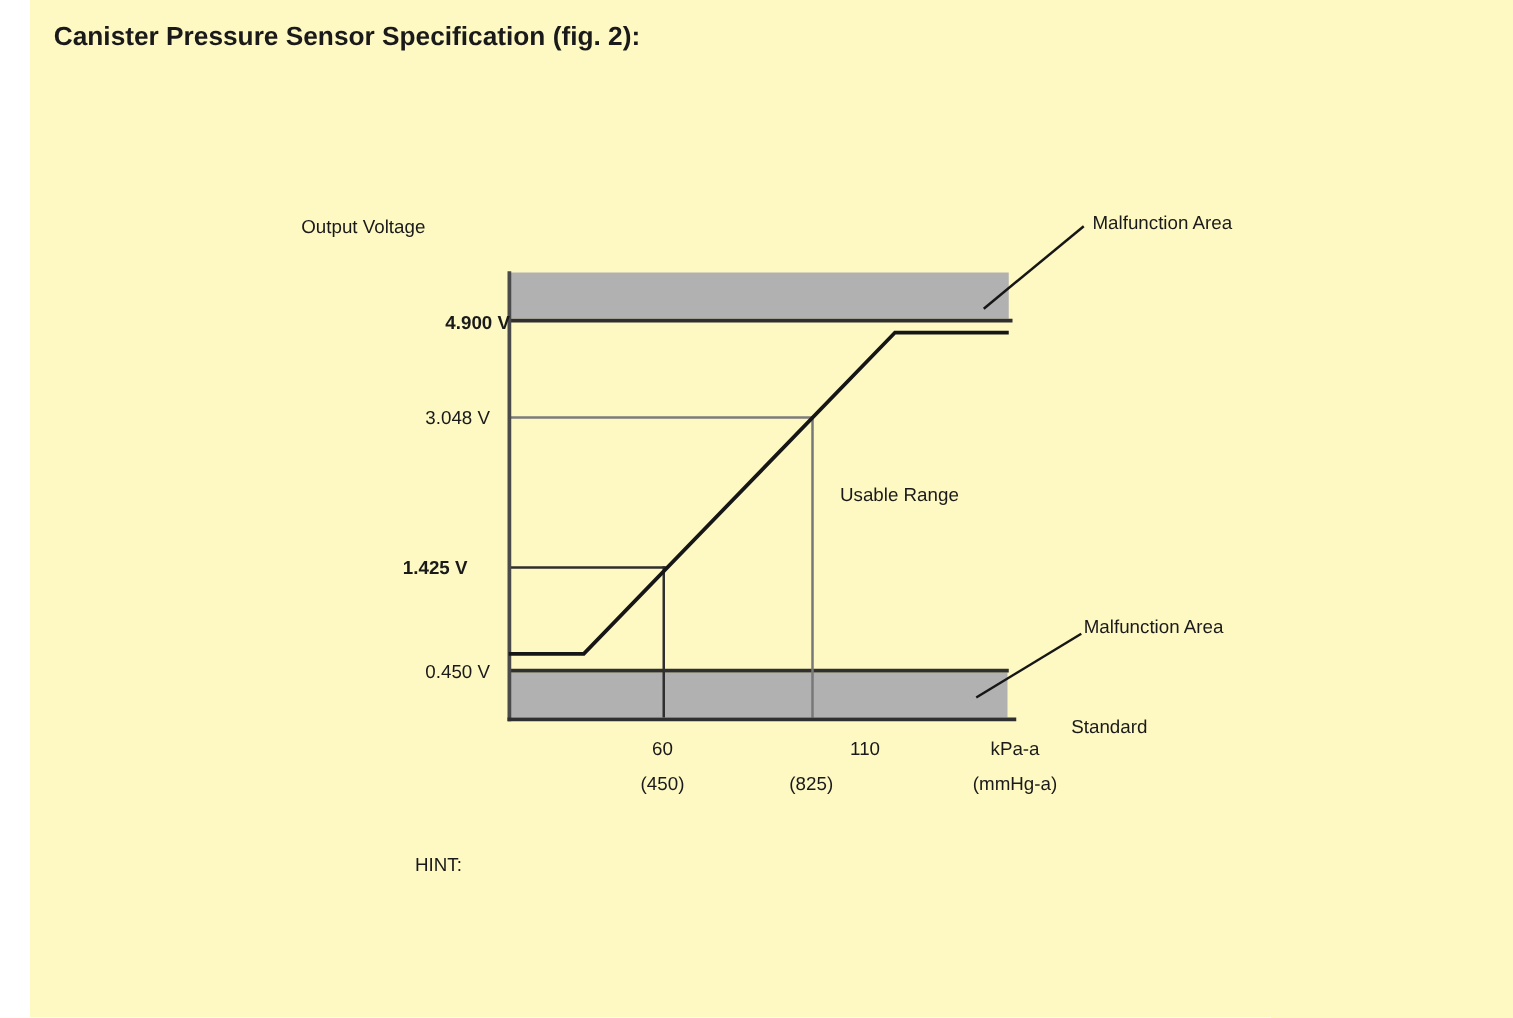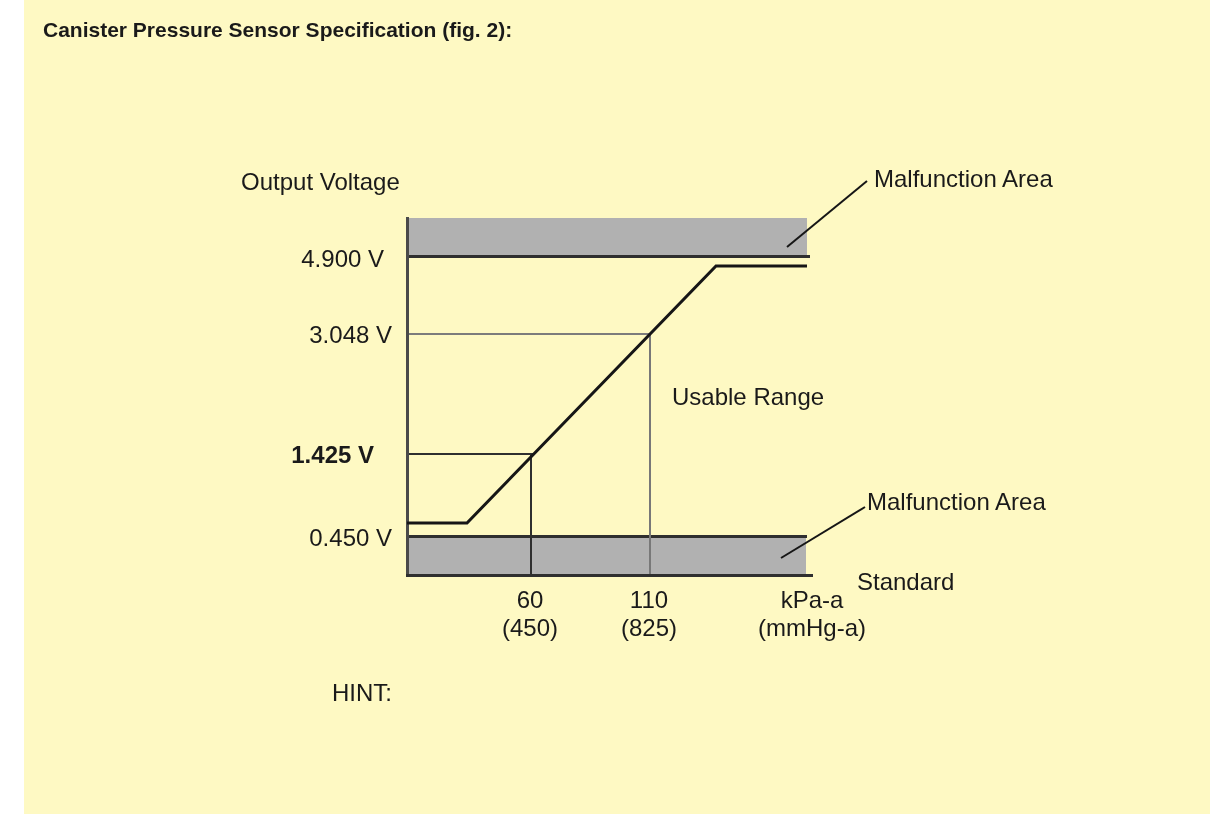--- a/index.html
+++ b/index.html
@@ -1,20 +1,20 @@
 <!DOCTYPE html>
 <html><head>
 <meta charset="utf-8">
 <style>
   html,body{margin:0;padding:0;background:#ffffff;}
   .canvas{
     position:relative;width:1210px;height:814px;background:#fef9c3;
     font-family:"Liberation Sans",sans-serif;color:#1a1a1a;overflow:hidden;margin-left:24px;
   }
-  .lbl{position:absolute;font-size:24px;line-height:24px;white-space:nowrap;}
+  .lbl{position:absolute;font-size:15px;line-height:24px;white-space:nowrap;}
   .lbl-c{text-align:center;width:110px;}
   .lbl-r{text-align:right;width:110px;}
   .title{position:absolute;left:19px;top:17px;font-size:21px;line-height:26px;font-weight:bold;white-space:nowrap;}
   .band{position:absolute;background:#b1b1b1;}
   .hline-dark{position:absolute;background:#2f2f2f;height:3px;}
   .hline-med{position:absolute;background:#7c7c7c;height:2px;}
   .vline-dark{position:absolute;background:#2f2f2f;width:2px;}
   .vline-med{position:absolute;background:#787878;width:2px;}
   .axis-y{position:absolute;background:#4a4a4a;width:3px;}
   .axis-x{position:absolute;background:#2f2f2f;height:3px;}
@@ -42,28 +42,28 @@
 
   <div class="axis-y" style="left:382px;top:217px;height:360px;"></div>
   <div class="axis-x" style="left:382px;top:574px;width:407px;"></div>
 
   <svg class="overlay" width="1210" height="814" viewBox="0 0 1210 814">
     <polyline points="383,523 443,523 692,266 783,266" fill="none" stroke="#161616" stroke-width="3"></polyline>
     <line x1="763" y1="247" x2="843" y2="181" stroke="#161616" stroke-width="2"></line>
     <line x1="757" y1="558" x2="841" y2="507" stroke="#161616" stroke-width="2"></line>
   </svg>
 
-  <div class="lbl lbl-r" style="left:250px;top:247px;">4.900 V</div>
+  <div class="lbl lbl-r" style="left:274px;top:247px;font-weight:bold;">4.900 V</div>
   <div class="lbl lbl-r" style="left:258px;top:323px;">3.048 V</div>
   <div class="lbl lbl-r" style="left:240px;top:443px;font-weight:bold;">1.425 V</div>
   <div class="lbl lbl-r" style="left:258px;top:526px;">0.450 V</div>
 
   <div class="lbl lbl-c" style="left:451px;top:588px;">60</div>
   <div class="lbl lbl-c" style="left:451px;top:616px;">(450)</div>
-  <div class="lbl lbl-c" style="left:570px;top:588px;">110</div>
+  <div class="lbl lbl-c" style="left:570px;top:588px;text-align:right;">110</div>
   <div class="lbl lbl-c" style="left:570px;top:616px;">(825)</div>
   <div class="lbl lbl-c" style="left:733px;top:588px;text-align:center;">kPa-a</div>
   <div class="lbl lbl-c" style="left:733px;top:616px;">(mmHg-a)</div>
 
   <div class="lbl" style="left:833px;top:570px;">Standard</div>
   <div class="lbl" style="left:648px;top:385px;">Usable Range</div>
   <div class="lbl" style="left:850px;top:167px;">Malfunction Area</div>
   <div class="lbl" style="left:843px;top:490px;">Malfunction Area</div>
 
   <div class="lbl" style="left:308px;top:681px;">HINT:</div>

